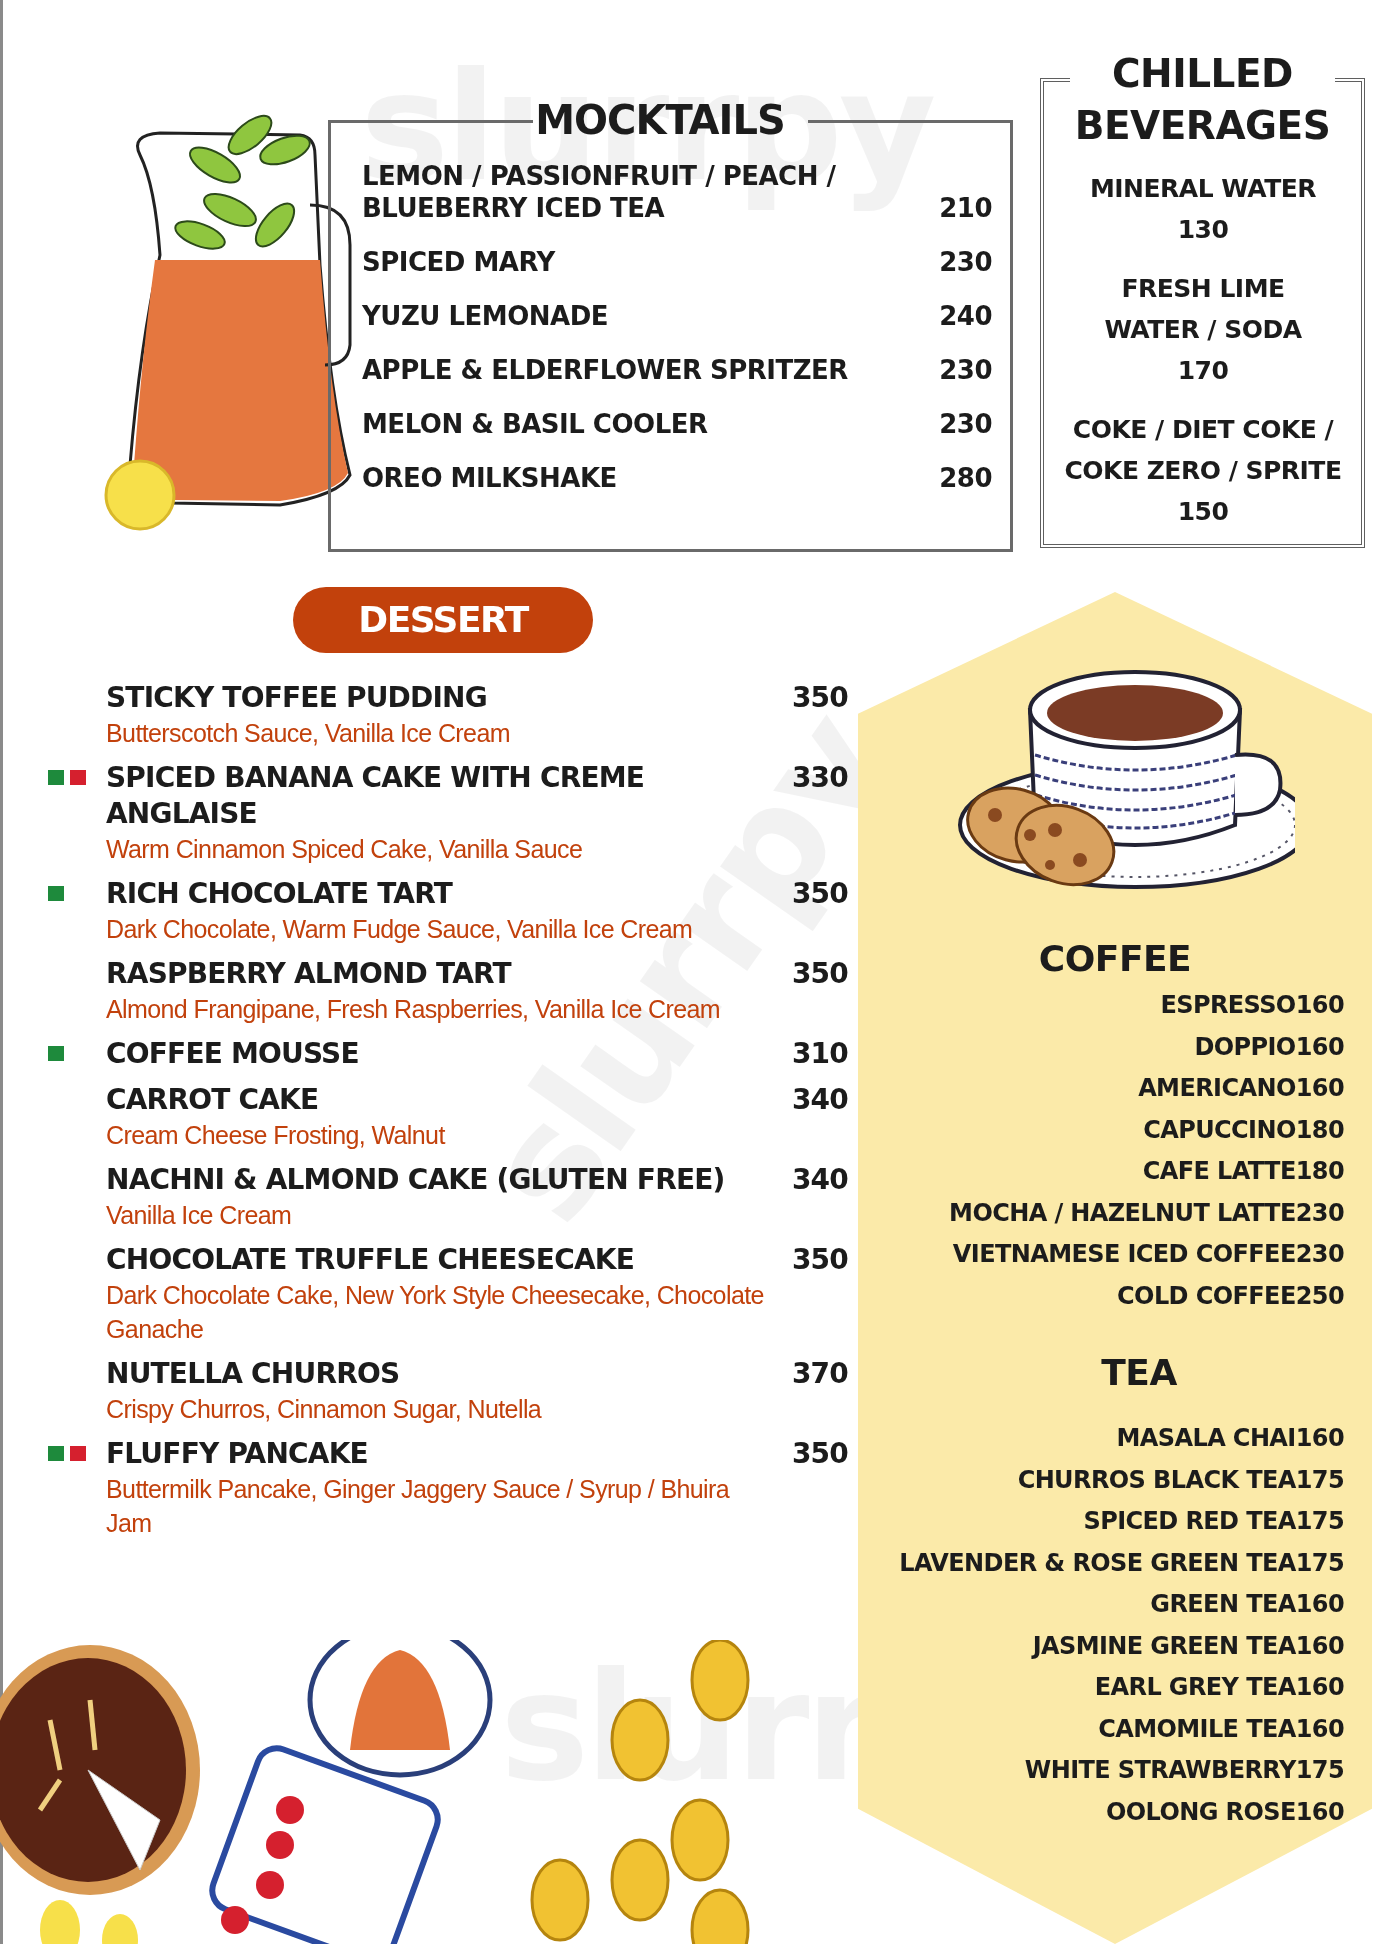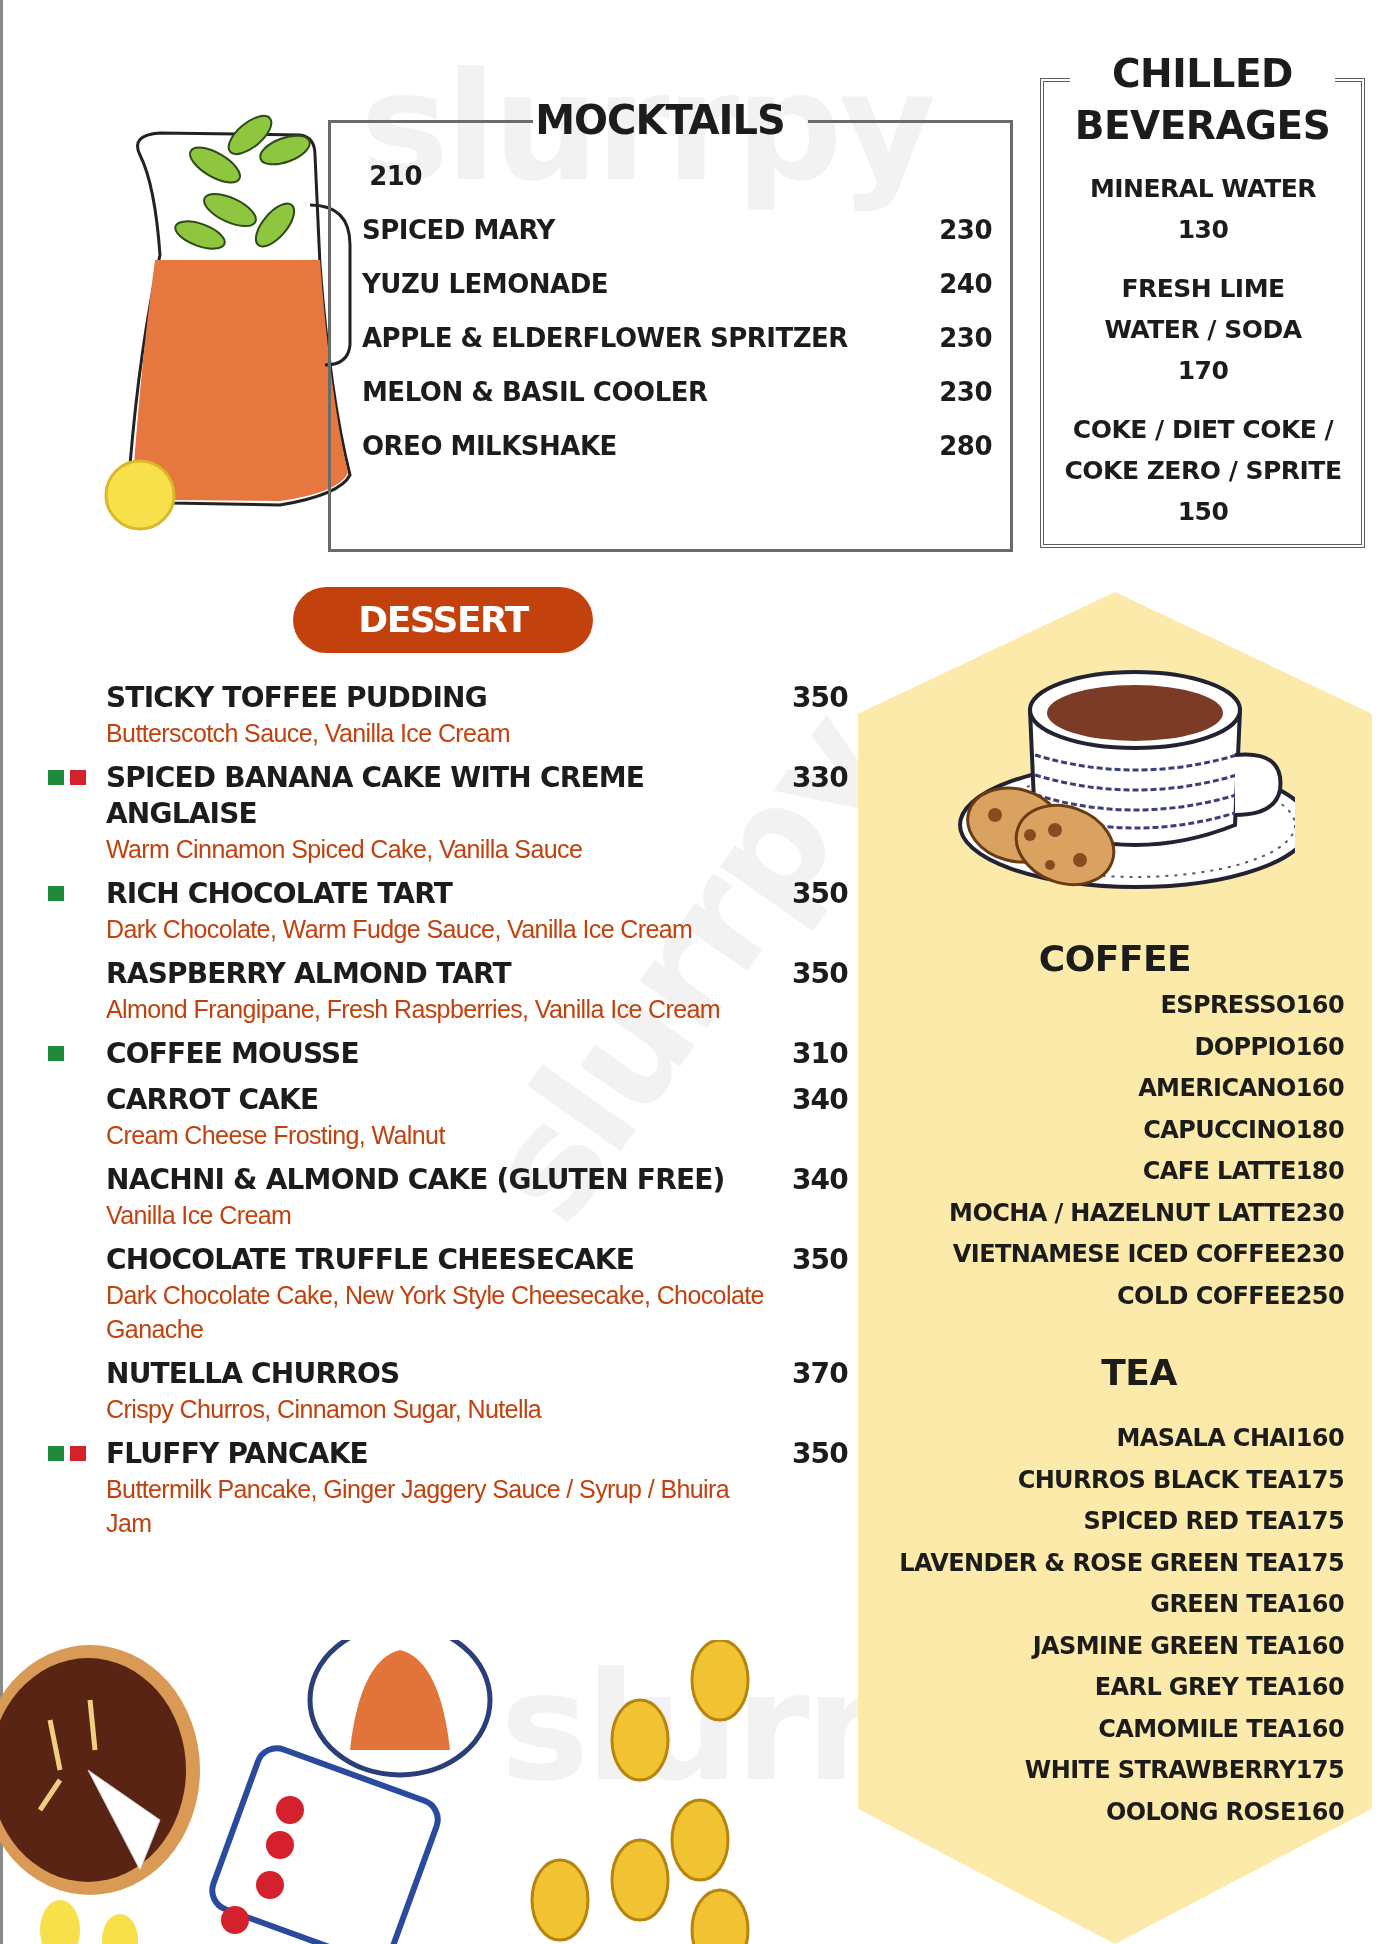--- a/index.html
+++ b/index.html
@@ -99,20 +99,21 @@
     <ellipse cx="175" cy="130" rx="26" ry="12" transform="rotate(-50 175 130)"></ellipse>
     <ellipse cx="100" cy="140" rx="26" ry="11" transform="rotate(20 100 140)"></ellipse>
   </g>
   <circle cx="40" cy="400" r="34" fill="#f7e04a" stroke="#d9b82a" stroke-width="3"></circle>
 </svg>
 
 <div class="mock-box"></div>
 <div class="mock-title">MOCKTAILS</div>
 <div class="mock-list">
   <div class="mock-item">
+      <span class="name">LEMON / PASSIONFRUIT / PEACH / BLUEBERRY ICED TEA</span>
       <span class="price">210</span>
     </div>
   <div class="mock-item">
       <span class="name">SPICED MARY</span>
       <span class="price">230</span>
     </div>
   <div class="mock-item">
       <span class="name">YUZU LEMONADE</span>
       <span class="price">240</span>
     </div>

